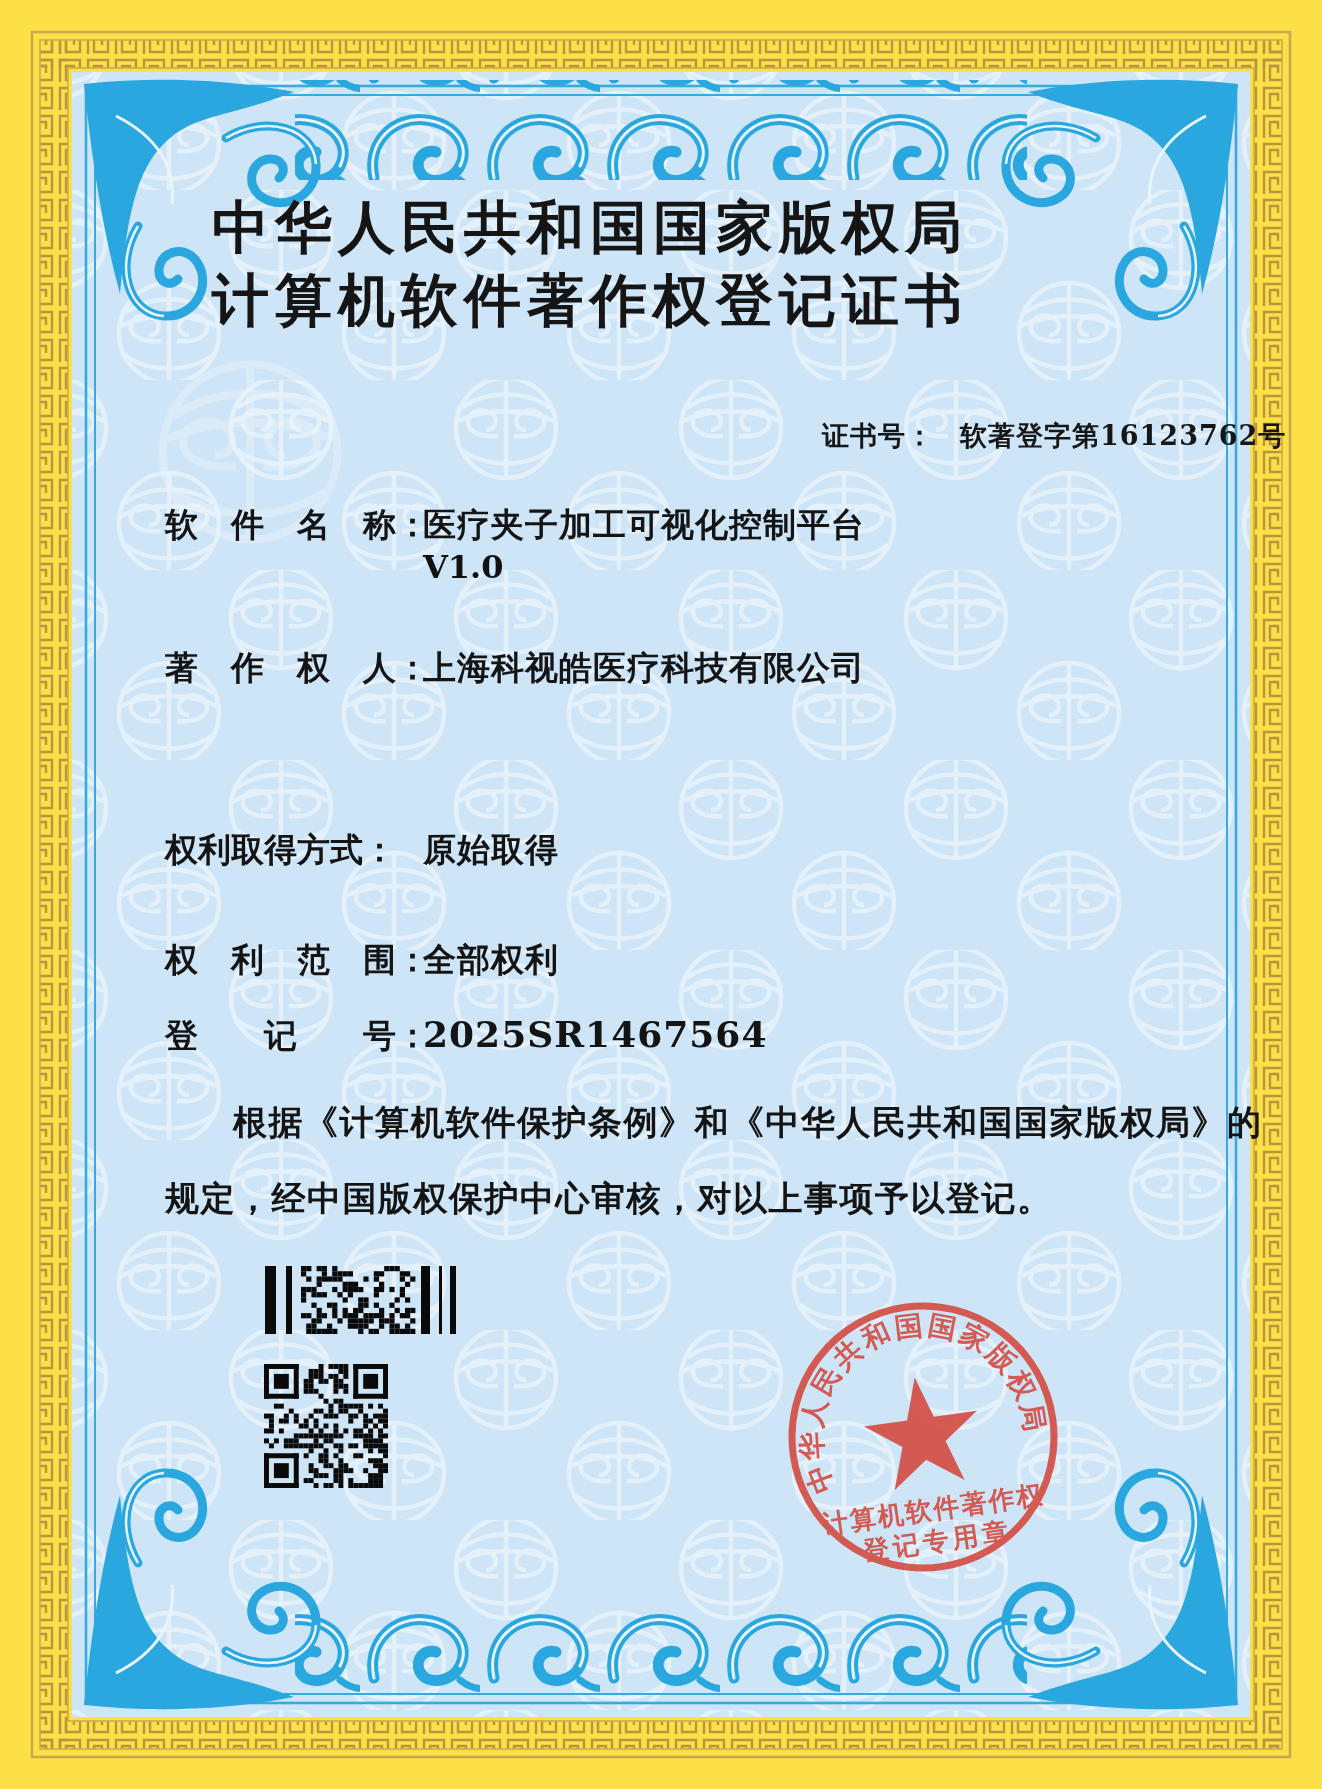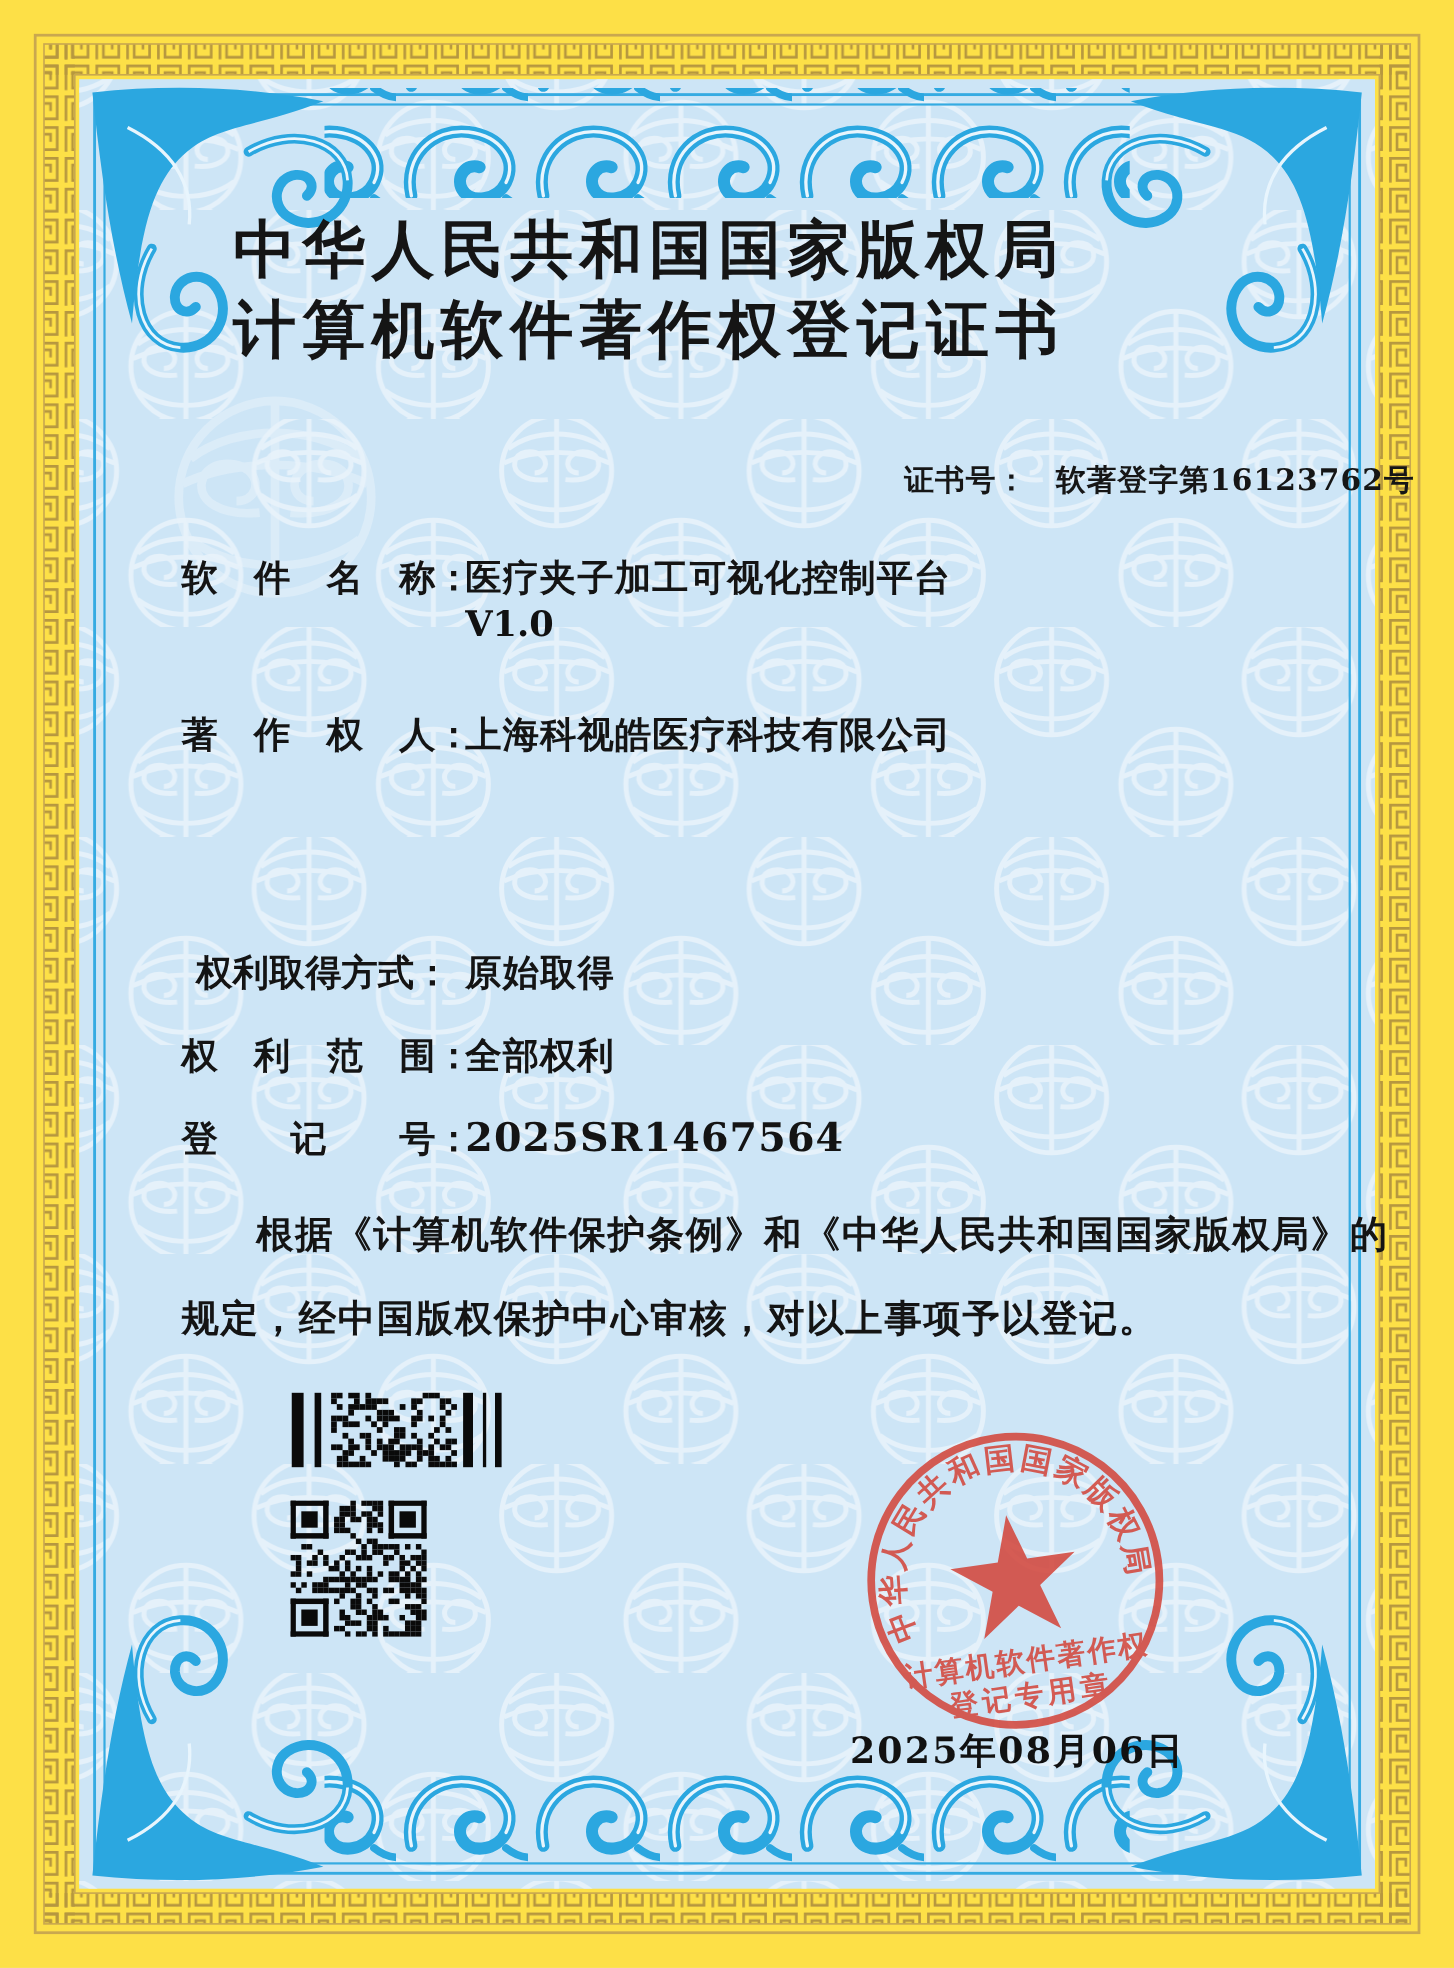--- a/index.html
+++ b/index.html
@@ -114,21 +114,21 @@
 
   <div class="abs field-row" style="top:503px;">
     <span class="f-label">软　件　名　称：</span><span class="f-value">医疗夹子加工可视化控制平台</span>
   </div>
   <div class="abs value2" style="top:548px;">V1.0</div>
 
   <div class="abs field-row" style="top:646px;">
     <span class="f-label">著　作　权　人：</span><span class="f-value">上海科视皓医疗科技有限公司</span>
   </div>
 
-  <div class="abs field-row" style="top:862px;text-align:center;">
+  <div class="abs field-row" style="top:828px;">
     <span class="f-label">权利取得方式：</span><span class="f-value">原始取得</span>
   </div>
 
   <div class="abs field-row" style="top:938px;">
     <span class="f-label">权　利　范　围：</span><span class="f-value">全部权利</span>
   </div>
 
   <div class="abs field-row" style="top:1013px;">
     <span class="f-label">登　　记　　号：</span><span class="f-value" style="font-size:36px;">2025SR1467564</span>
   </div>
@@ -508,15 +508,14 @@
       <path id="sealArc" d="M -93 42 A 102 102 0 1 1 93 42" fill="none"></path>
       <text fill="#d3473d" font-size="28" font-weight="700" letter-spacing="3" font-family="DejaVu Serif, Liberation Serif, serif">
         <textPath href="#sealArc" startOffset="1%">中华人民共和国国家版权局</textPath>
       </text>
       <path d="M0,-60 L13.5,-18.5 L57,-18.5 L21.8,7.1 L35.3,48.5 L0,22.9 L-35.3,48.5 L-21.8,7.1 L-57,-18.5 L-13.5,-18.5 Z" fill="#d3473d"></path>
       <text x="0" y="82" text-anchor="middle" fill="#d3473d" font-size="26" font-weight="700" letter-spacing="2" font-family="DejaVu Serif, Liberation Serif, serif">计算机软件著作权</text>
       <text x="0" y="114" text-anchor="middle" fill="#d3473d" font-size="26" font-weight="700" letter-spacing="4" font-family="DejaVu Serif, Liberation Serif, serif">登记专用章</text>
     </g>
   </svg>
 
-  <div class="abs date-line">2025年08月06日</div>
 
 </div>
 
 </body></html>

